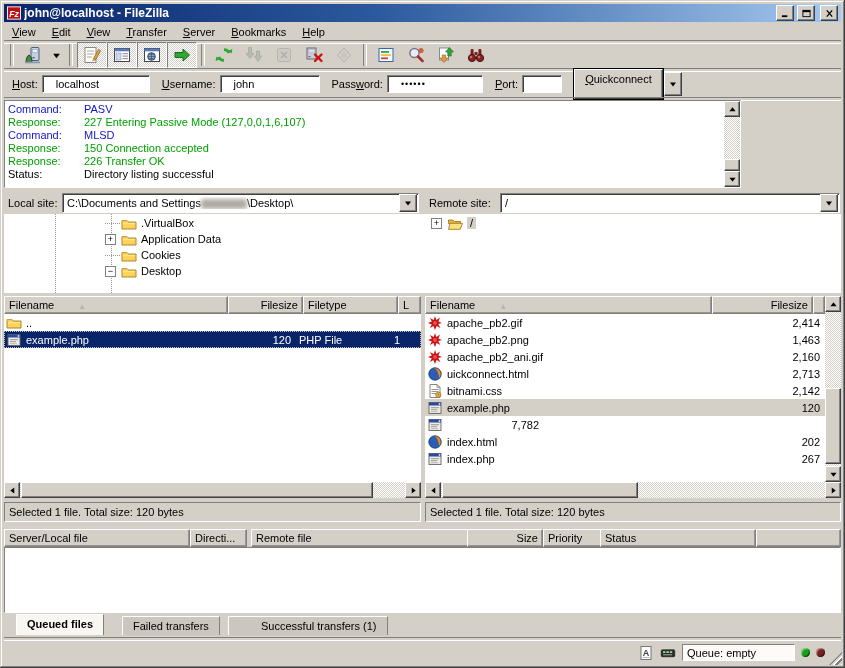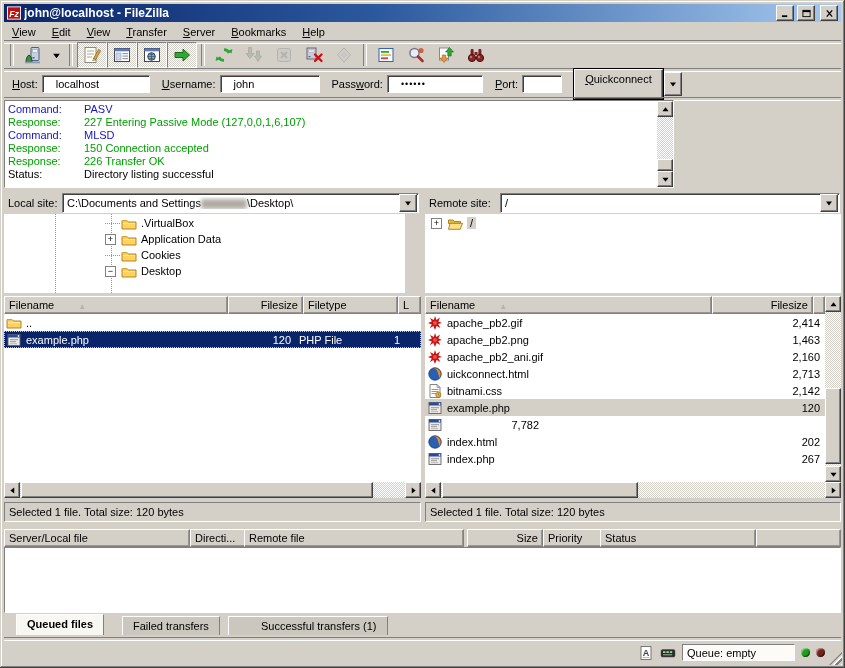--- a/index.html
+++ b/index.html
@@ -58,21 +58,21 @@
   .qc-label { display:inline-block; margin-right:4px; white-space:nowrap; }
   .qc-input { height:18px; box-sizing:border-box; background:#FFF; padding:2px 13px; margin-right:12px;
     border:1px solid; border-color:#808080 #FFF #FFF #808080; box-shadow:inset 1px 1px 0 #404040;
     white-space:nowrap; overflow:hidden; line-height:13px; }
   #qc-host { width:108px; } #qc-user { width:100px; } #qc-pass { width:96px; letter-spacing:1px; } #qc-port { width:40px; }
   #qc-btn { height:22px; padding:3px 10px; outline:1px solid #000; margin-right:1px; }
   #qc-dd { width:16px; height:22px; display:flex; align-items:center; justify-content:center; }
   #qc-dd .icon, #qc-btnrow .icon { width:8px; height:8px; }
 
   
-  #logwrap { left:4px; top:100px; width:670px; height:88px; display:flex; box-sizing:border-box; background:#FFF; }
+  #logwrap { left:4px; top:100px; width:737px; height:88px; display:flex; box-sizing:border-box; background:#FFF; }
   #loglines { flex:1; padding:2px 3px; overflow:hidden; }
   .log-line { height:13px; line-height:13px; display:flex; white-space:nowrap; }
   .log-label { width:76px; flex:none; }
   .log-line.command { color:#1414C8; }
   .log-line.response { color:#00A000; }
   .log-line.status { color:#000; }
   .vsb { width:16px; flex:none; position:relative; }
   .sb-btn { width:16px; height:16px; box-sizing:border-box; display:flex; align-items:center; justify-content:center; }
   .sb-btn .icon { width:7px; height:7px; }
   .sb-thumb { position:absolute; left:0; width:16px; box-sizing:border-box; }
@@ -81,21 +81,21 @@
   .site-label { position:absolute; top:197px; }
   .combo { position:absolute; top:193px; height:20px; box-sizing:border-box; background:#FFF; display:flex; align-items:center;
     border:1px solid; border-color:#808080 #FFF #FFF #808080; box-shadow:inset 1px 1px 0 #404040; }
   .combo-text { flex:1; padding:0 4px; white-space:nowrap; overflow:hidden; }
   .combo-btn { width:16px; height:16px; margin-right:1px; display:flex; align-items:center; justify-content:center; }
   .combo-btn .icon { width:8px; height:8px; }
   .blurred { display:inline-block; width:46px; height:10px; background:#AFABA3; filter:blur(2px); border-radius:2px; vertical-align:middle; }
 
   
   .treepane { position:absolute; top:214px; height:79px; background:#FFF; overflow:hidden; }
-  #local-tree { left:4px; width:401px; }
+  #local-tree { left:4px; width:401px;padding-left:32px; }
   #remote-tree { left:425px; width:416px; }
   .tree-guide { position:absolute; top:0; bottom:0; border-left:1px dotted #9a968e; }
   .tree-row { position:absolute; height:16px; }
   .expander { position:absolute; width:11px; height:11px; top:2px; box-sizing:border-box; border:1px solid #808080;
     background:#FFF; font-size:9px; line-height:8px; text-align:center; }
   .tree-conn { position:absolute; width:15px; top:7px; border-top:1px dotted #9a968e; }
   .tree-ico { position:absolute; top:0; }
   .tree-lbl { position:absolute; top:1px; white-space:nowrap; }
   .tree-lbl.sel { background:#D4D0C8; padding:0 3px; }
 
@@ -639,18 +639,18 @@
 
 <div class="col-hdr" style="left: 4px; width: 224px;">Filename<span class="sort-arrow">▲</span></div>
 <div class="col-hdr r" style="left: 228px; width: 75px;">Filesize</div>
 <div class="col-hdr" style="left: 303px; width: 95px;">Filetype</div>
 <div class="col-hdr" style="left: 398px; width: 23px;">L</div>
 <div class="col-hdr" style="left: 425px; width: 287px;">Filename<span class="sort-arrow">▲</span></div>
 <div class="col-hdr r" style="left: 712px; width: 101px;">Filesize</div>
 <div class="col-hdr" style="left: 813px; width: 12px;"></div>
 <div class="col-hdr qh" style="left: 4px; width: 186px;">Server/Local file</div>
 <div class="col-hdr qh" style="left: 190px; width: 57px;">Directi...</div>
-<div class="col-hdr qh" style="left: 244px; width: 220px;">Remote file</div>
+<div class="col-hdr qh" style="left: 251px; width: 220px;">Remote file</div>
 <div class="col-hdr r qh" style="left: 467px; width: 76px;">Size</div>
 <div class="col-hdr qh" style="left: 543px; width: 69px;">Priority</div>
 <div class="col-hdr qh" style="left: 600px; width: 156px;">Status</div>
 <div class="col-hdr qh" style="left: 756px; width: 85px;"></div>
 <div class="frame"></div>
 
 </body></html>

